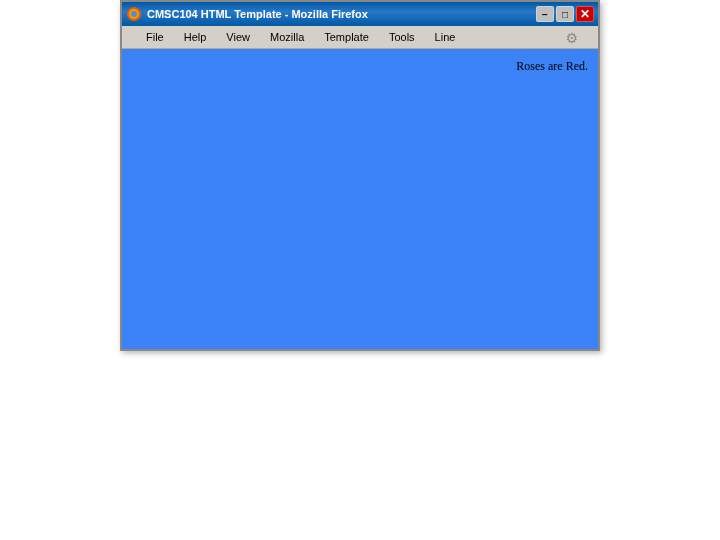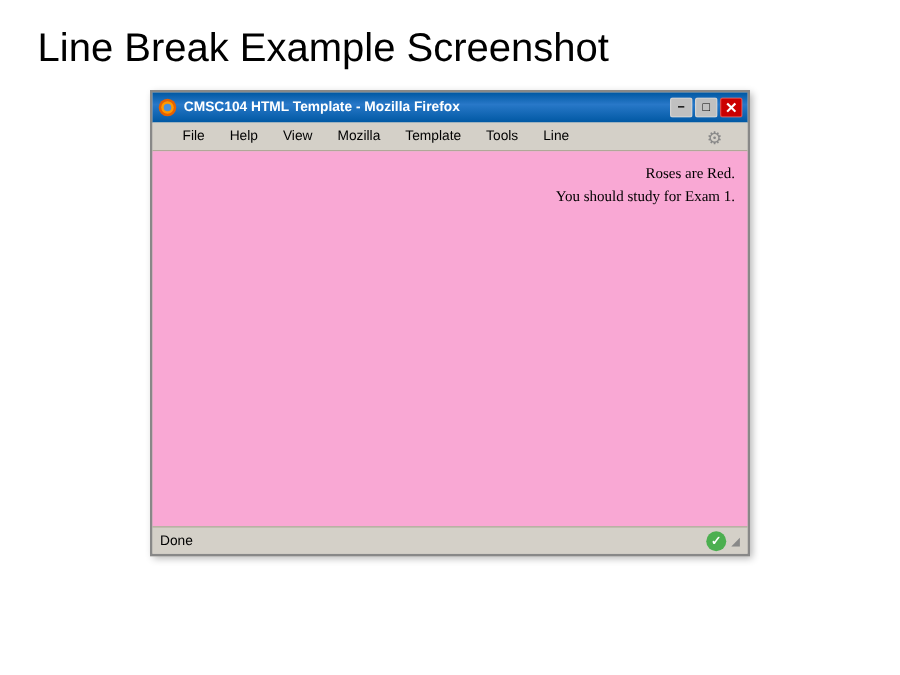--- a/index.html
+++ b/index.html
@@ -115,21 +115,21 @@
     }
 
     .toolbar-gear {
       font-size: 14px;
       color: #888;
       margin-top: 2px;
     }
 
     
     .content-area {
-      background: #f9a8d4;
+      background: #3b82f6;
       min-height: 300px;
       padding: 8px 10px;
       border: none;
     }
 
     .content-text {
       font-size: 12px;
       color: #000;
       line-height: 1.6;
       font-family: "Times New Roman", serif;
@@ -177,21 +177,20 @@
 
     .status-resize {
       font-size: 9px;
       color: #888;
     }
   </style>
 </head>
 <body>
 
 <div>
-  <h1 class="page-title">Line Break Example Screenshot</h1>
 
   <div class="browser-wrapper">
     <div class="browser-window">
 
       <div class="title-bar">
         <div class="title-bar-left">
           <div class="firefox-icon">
 
             <svg viewBox="0 0 16 16" xmlns="http://www.w3.org/2000/svg">
               <circle cx="8" cy="8" r="7" fill="#e66000"></circle>
@@ -216,29 +215,19 @@
         <span class="menu-item">Template</span>
         <span class="menu-item">Tools</span>
         <span class="menu-item">Line</span>
         <div style="flex:1"></div>
         <span class="toolbar-gear">⚙</span>
       </div>
 
       <div class="content-area">
         <div class="content-text">
           <p>Roses are Red.</p>
-          <p>You should study for Exam 1.</p>
         </div>
       </div>
 
-      <div class="status-bar">
-        <span class="status-text">Done</span>
-        <div class="status-right">
-          <div class="status-icon-green">
-            <span>✓</span>
-          </div>
-          <span class="status-resize">◢</span>
-        </div>
-      </div>
 
     </div>
   </div>
 </div>
 
 </body></html>

